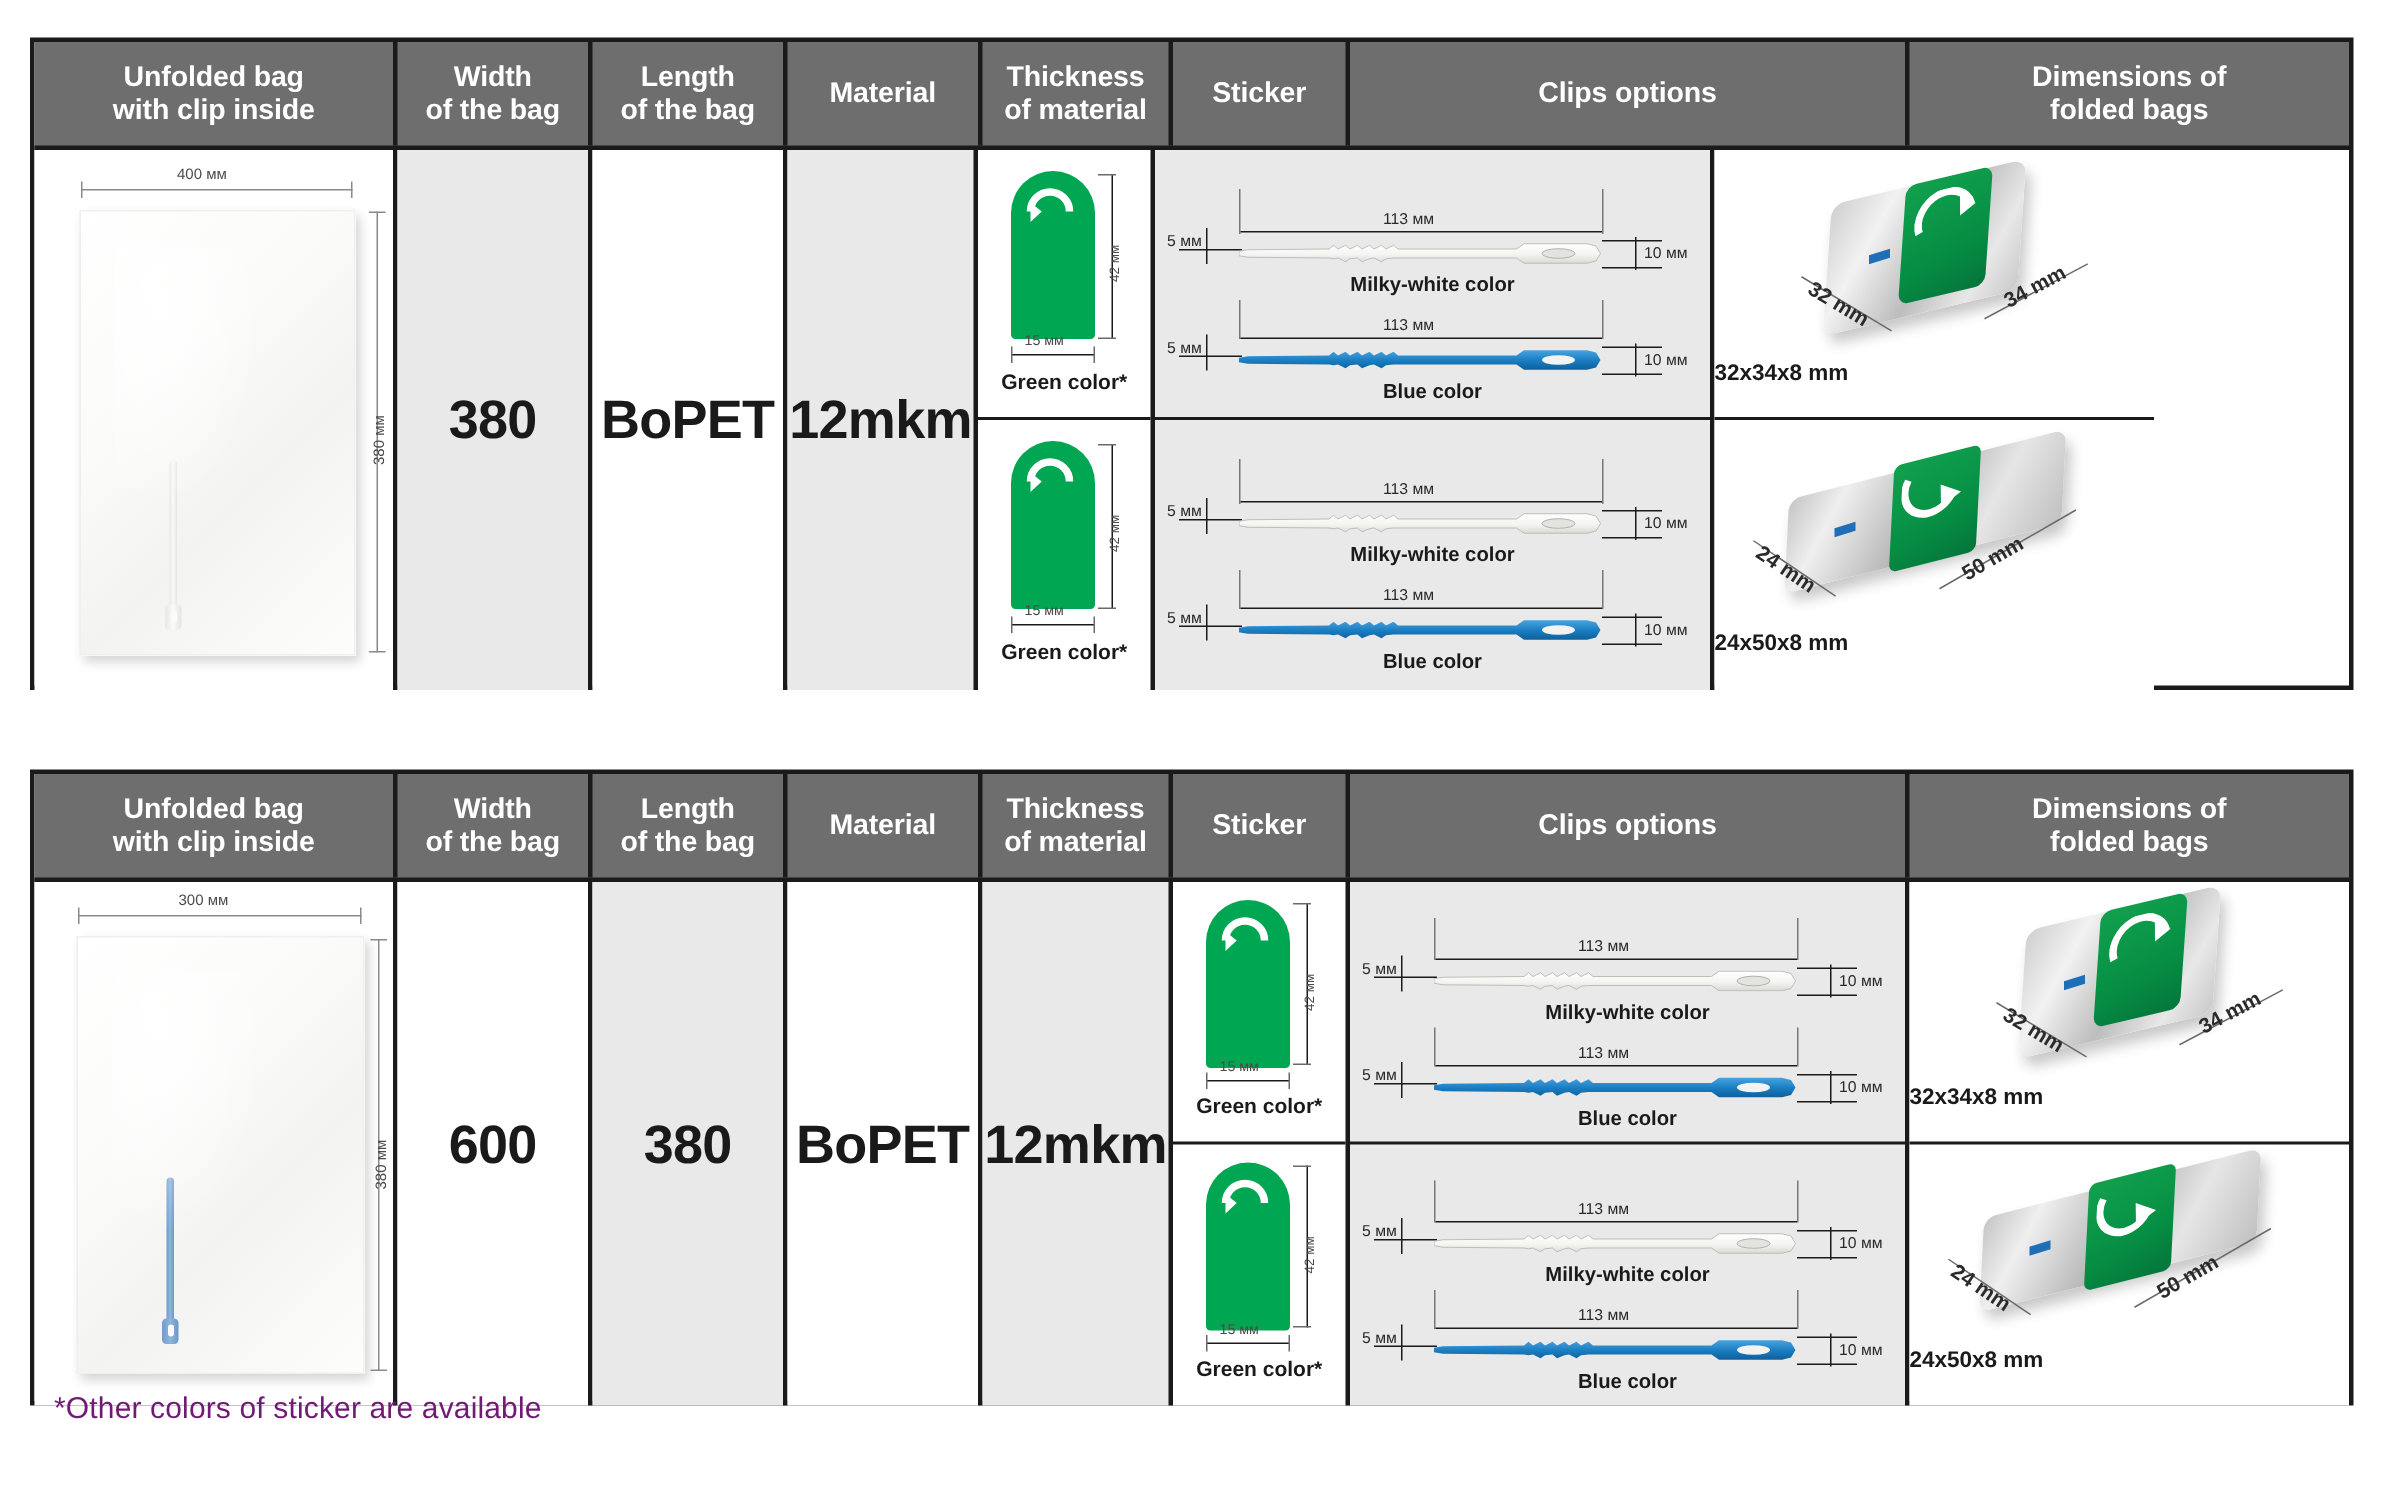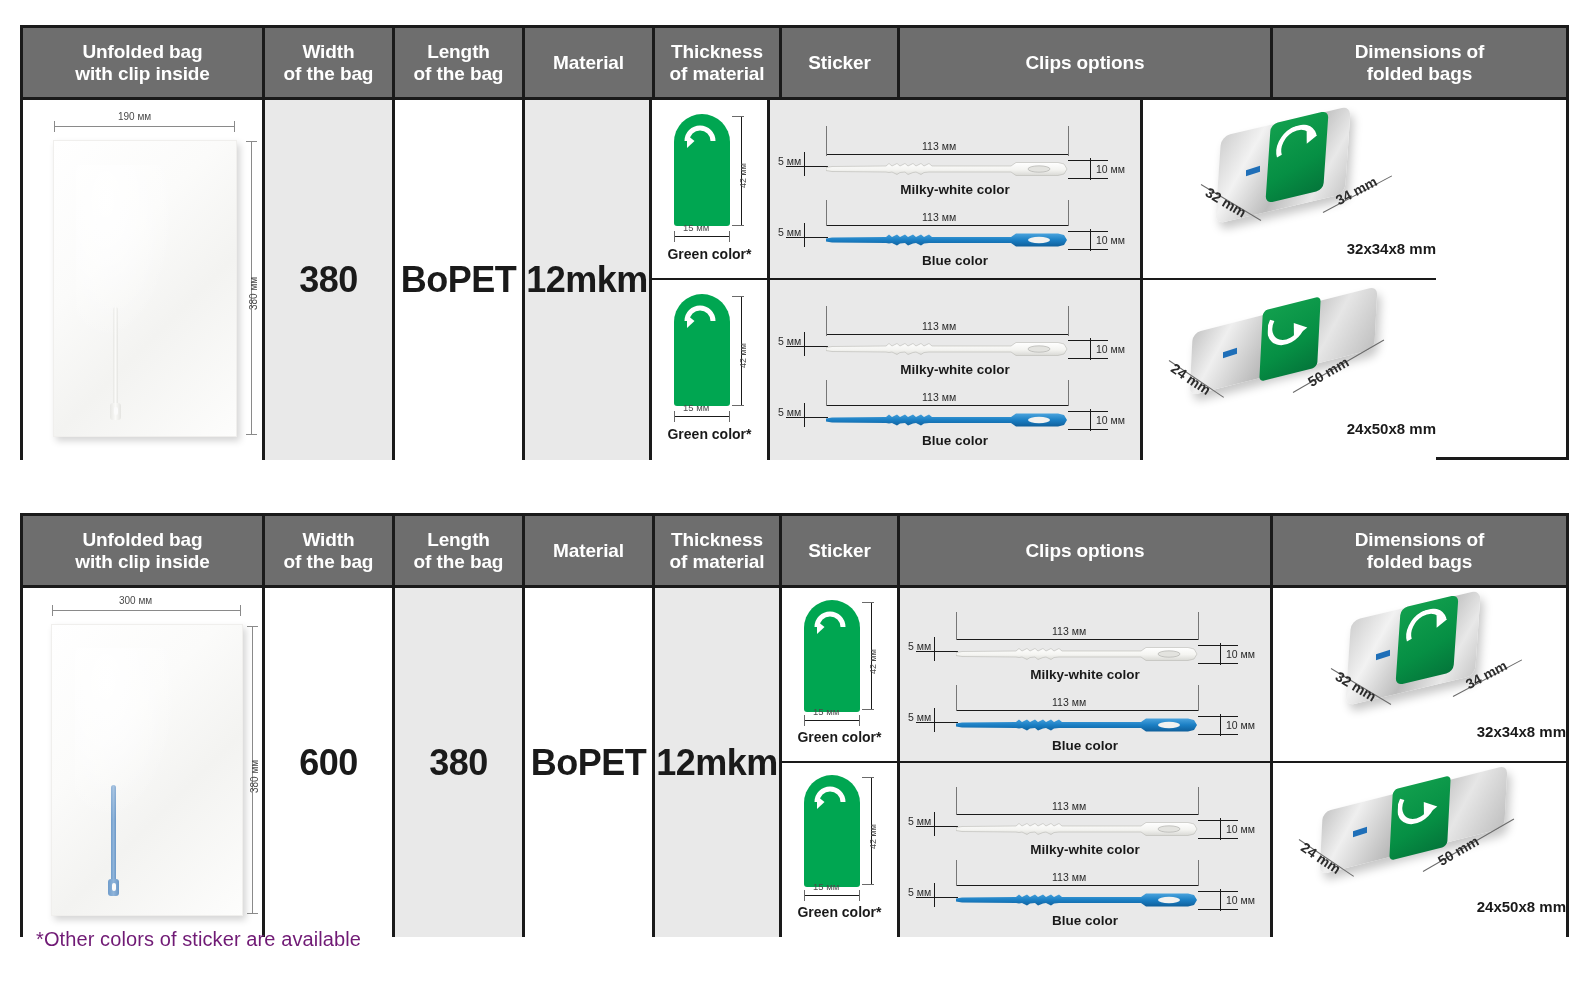--- a/index.html
+++ b/index.html
@@ -66,21 +66,21 @@
 
   
   .clipbox{position:relative;width:100%;height:100%;margin-top:44px;}
   .cliplabel{position:absolute;font-size:13.5px;font-weight:bold;color:#1a1a1a;text-align:center;width:100%;}
   .cdim{position:absolute;font-size:10.5px;color:#2a2a2a;white-space:nowrap;}
   .arrowline{position:absolute;height:1px;background:#1a1a1a;}
   .vline{position:absolute;width:1px;background:#777;}
 
   
   .foldbox{position:relative;width:100%;height:100%;}
-  .foldlabel{position:absolute;width:100%;text-align:right;font-size:15px;font-weight:bold;color:#1a1a1a;}
+  .foldlabel{position:absolute;width:100%;text-align:left;font-size:15px;font-weight:bold;color:#1a1a1a;}
   .dimarrow{position:absolute;height:1px;background:#6a6a6a;}
   .dimtext{position:absolute;font-size:14px;font-weight:bold;color:#2b2b2b;white-space:nowrap;}
 
   
   .footnote{position:absolute;left:36px;top:928px;font-size:20px;color:#701a75;letter-spacing:0.1px;}
 </style>
 </head>
 <body>
 
 <div class="page">
@@ -122,21 +122,21 @@
               <div class="shaft" style="background:linear-gradient(90deg,#e7e7e4,#fafaf8,#e4e4e1);"></div>
               <div class="head" style="background:linear-gradient(90deg,#e7e7e4,#fafaf8,#e4e4e1);">
                   <i></i>
                 </div>
             </div>
           </div>
 
           <div class="dimline" style="left:31px;top:26px;width:181px;height:1px;"></div>
           <div class="dimline" style="left:31px;top:21px;width:1px;height:11px;"></div>
           <div class="dimline" style="left:211px;top:21px;width:1px;height:11px;"></div>
-          <div class="dimlbl" style="left:95px;top:11px;">190 мм</div>
+          <div class="dimlbl" style="left:95px;top:11px;">400 мм</div>
 
           <div class="dimline" style="left:228px;top:41px;width:1px;height:294px;"></div>
           <div class="dimline" style="left:223px;top:41px;width:11px;height:1px;"></div>
           <div class="dimline" style="left:223px;top:334px;width:11px;height:1px;"></div>
           <div class="dimlbl vert" style="left:225px;top:210px;">380 мм</div>
         </div>
       </div>
 
       <div class="td c-length shade">
           <span class="bigval">380</span>

